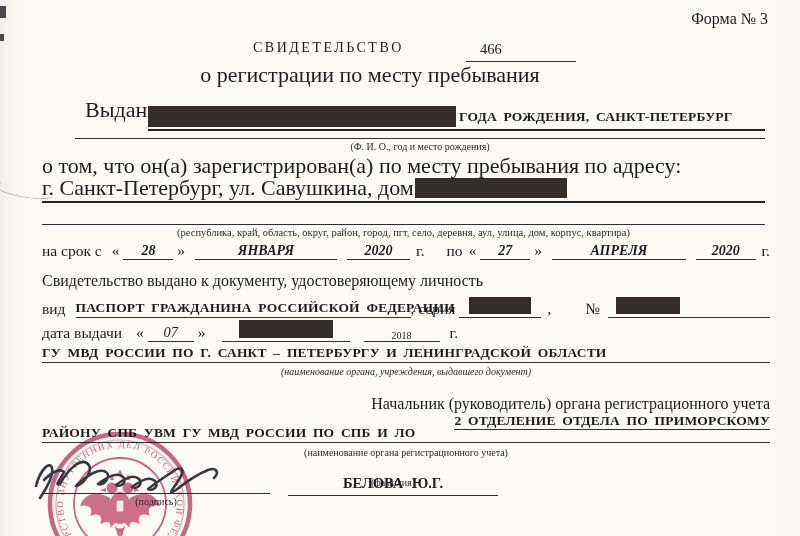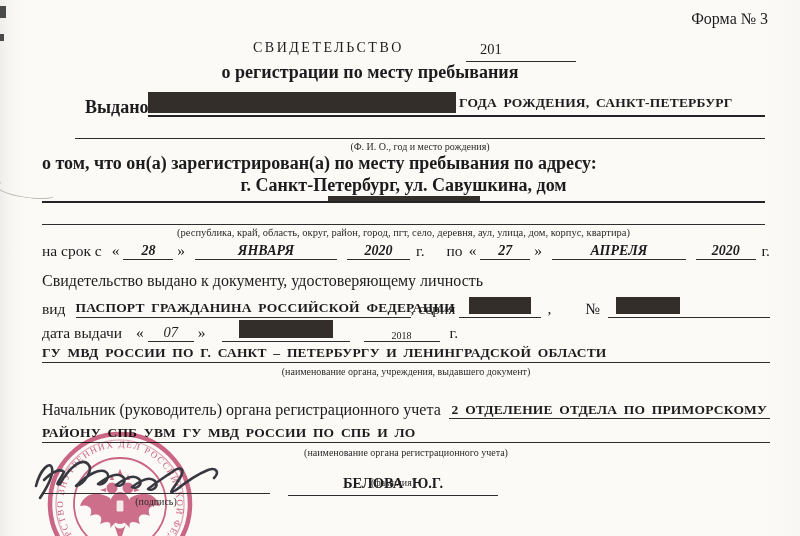--- a/index.html
+++ b/index.html
@@ -10,21 +10,21 @@
     background:#fbfaf6;
   }
   .page{
     position:relative;width:800px;height:536px;overflow:hidden;
     background:linear-gradient(90deg,#efeeea 0px,#f7f6f2 10px,#fbfaf6 24px,#fbfaf6 760px,#f8f7f3 800px);
   }
   .edge-mark{position:absolute;background:#4a4a4a;}
   .edge-arc{position:absolute;left:-4px;top:182px;width:60px;height:14px;border:1px solid rgba(120,115,105,.45);border-radius:50%;border-top-color:transparent;border-right-color:transparent;transform:rotate(8deg);}
   .abs{position:absolute;}
   .serif15{font-size:15.5px;}
-  .serif16{font-size:18px;font-weight:bold;}
+  .serif16{font-size:22px;}
   .boldcaps{font-weight:700;font-size:13.5px;letter-spacing:.2px;word-spacing:3px;}
   .caption{font-size:10px;color:#2a2a2c;text-align:center;}
   .rule{border-bottom:1.6px solid #2e2e30;}
   .rule2{border-bottom:2px solid #242426;}
   .redact{background:#332e29;display:inline-block;vertical-align:middle;}
   .blank{display:inline-block;text-align:center;border-bottom:1.6px solid #2e2e30;}
   .row{display:flex;align-items:flex-end;}
   .num-label{font-weight:700;font-size:14px;font-style:italic;}
   .stamp-wrap{position:absolute;left:40px;top:424px;width:160px;height:160px;z-index:4;mix-blend-mode:multiply;opacity:.92;}
   .sig-wrap{position:absolute;left:30px;top:446px;width:215px;height:58px;z-index:5;}
@@ -36,36 +36,36 @@
 <div class="page">
 
   <div class="edge-mark" style="left:0;top:6px;width:6px;height:12px;"></div>
   <div class="edge-mark" style="left:0;top:34px;width:4px;height:7px;"></div>
   <div class="edge-arc"></div>
 
   <div class="abs" style="top:10px;right:32px;font-size:16px;">Форма № 3</div>
 
   <div class="abs title-letters" style="left:253px;top:40px;">СВИДЕТЕЛЬСТВО</div>
   <div class="abs rule" style="left:466px;top:40px;width:110px;height:21px;">
-    <span style="font-size:14.5px;padding-left:14px;">201</span>
+    <span style="font-size:14.5px;padding-left:14px;">466</span>
   </div>
   <div class="abs serif16" style="left:160px;top:62px;width:420px;text-align:center;">о регистрации по месту пребывания</div>
 
   <div class="abs serif16" style="left:85px;top:97px;">Выдано</div>
-  <div class="abs rule2 row" style="left:148px;top:90px;width:617px;height:25px;align-items:center;">
+  <div class="abs rule2 row" style="left:148px;top:104px;width:617px;height:25px;align-items:center;">
     <span class="redact" style="width:308px;height:21px;"></span>
     <span class="boldcaps" style="margin-left:3px;white-space:nowrap;">ГОДА РОЖДЕНИЯ, САНКТ-ПЕТЕРБУРГ</span>
   </div>
 
   <div class="abs rule" style="left:75px;top:124px;width:690px;height:14px;"></div>
   <div class="abs caption" style="left:75px;top:141px;width:690px;">(Ф. И. О., год и место рождения)</div>
 
   <div class="abs serif16" style="left:42px;top:153px;">о том, что он(а) зарегистрирован(а) по месту пребывания по адресу:</div>
 
-  <div class="abs rule2 row" style="left:42px;top:175px;width:723px;height:26px;align-items:center;flex-direction:column;">
+  <div class="abs rule2 row" style="left:42px;top:175px;width:723px;height:26px;align-items:center;">
     <span class="serif16" style="white-space:nowrap;">г. Санкт-Петербург, ул. Савушкина, дом</span>
     <span class="redact" style="width:152px;height:20px;margin-left:1px;"></span>
   </div>
 
   <div class="abs rule" style="left:42px;top:210px;width:723px;height:14px;"></div>
   <div class="abs caption" style="left:42px;top:227px;width:723px;font-size:10.5px;">(республика, край, область, округ, район, город, пгт, село, деревня, аул, улица, дом, корпус, квартира)</div>
 
   <div class="abs row serif15" style="left:42px;top:238px;width:728px;height:22px;white-space:nowrap;">
     <span>на срок с</span>
     <span style="margin-left:10px;">«</span>
@@ -106,23 +106,23 @@
     <span class="serif15">»</span>
     <span class="blank" style="width:128px;margin-left:16px;height:22px;">
       <span class="redact" style="width:94px;height:18px;"></span>
     </span>
     <span class="blank" style="width:76px;margin-left:14px;font-size:10px;">2018</span>
     <span class="serif15" style="margin-left:10px;">г.</span>
   </div>
 
   <div class="abs boldcaps" style="left:42px;top:345px;">ГУ МВД РОССИИ ПО Г. САНКТ – ПЕТЕРБУРГУ И ЛЕНИНГРАДСКОЙ ОБЛАСТИ</div>
   <div class="abs rule" style="left:42px;top:348px;width:728px;height:14px;"></div>
-  <div class="abs caption" style="left:42px;top:366px;width:728px;">(наименование органа, учреждения, выдавшего документ)</div>
+  <div class="abs caption" style="left:42px;top:366px;width:728px;font-style:italic;">(наименование органа, учреждения, выдавшего документ)</div>
 
-  <div class="abs row" style="left:42px;top:395px;width:728px;height:24px;white-space:nowrap;align-items:flex-end;">
+  <div class="abs row" style="left:42px;top:395px;width:728px;height:24px;white-space:nowrap;align-items:flex-end;flex-direction:column;">
     <span style="font-size:16px;">Начальник (руководитель) органа регистрационного учета</span>
     <span class="blank boldcaps" style="flex:1;margin-left:8px;padding-bottom:0;">2 ОТДЕЛЕНИЕ ОТДЕЛА ПО ПРИМОРСКОМУ</span>
   </div>
   <div class="abs boldcaps" style="left:42px;top:425px;z-index:3;">РАЙОНУ СПБ УВМ ГУ МВД РОССИИ ПО СПБ И ЛО</div>
   <div class="abs rule" style="left:42px;top:428px;width:728px;height:14px;z-index:2;"></div>
   <div class="abs caption" style="left:42px;top:447px;width:728px;z-index:3;">(наименование органа регистрационного учета)</div>
 
   <div class="abs rule" style="left:42px;top:478px;width:228px;height:15px;z-index:6;"></div>
   <div class="abs caption" style="left:42px;top:496px;width:228px;z-index:6;">(подпись)</div>
 

